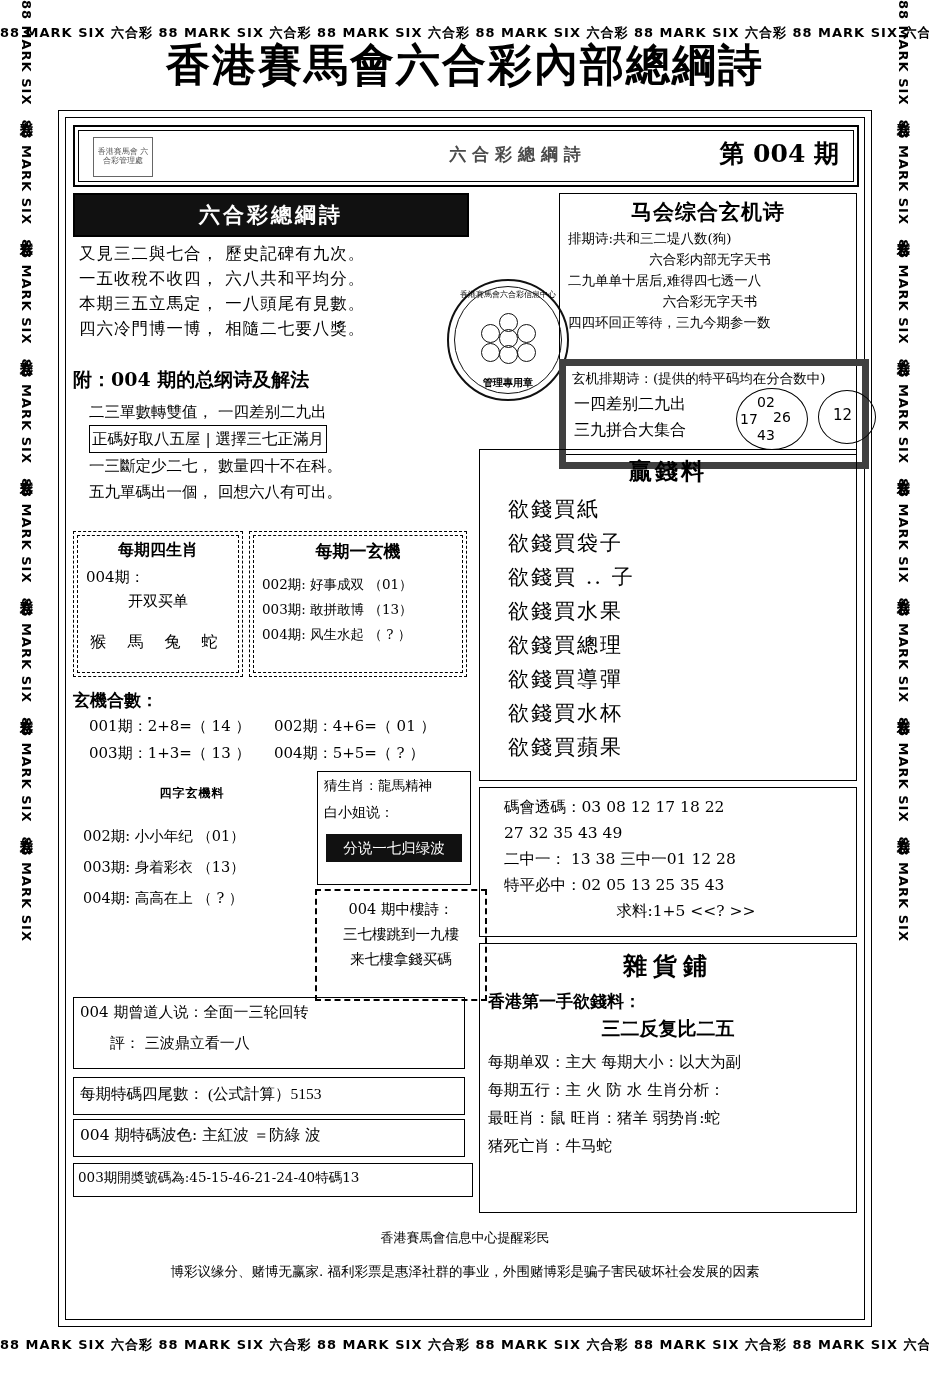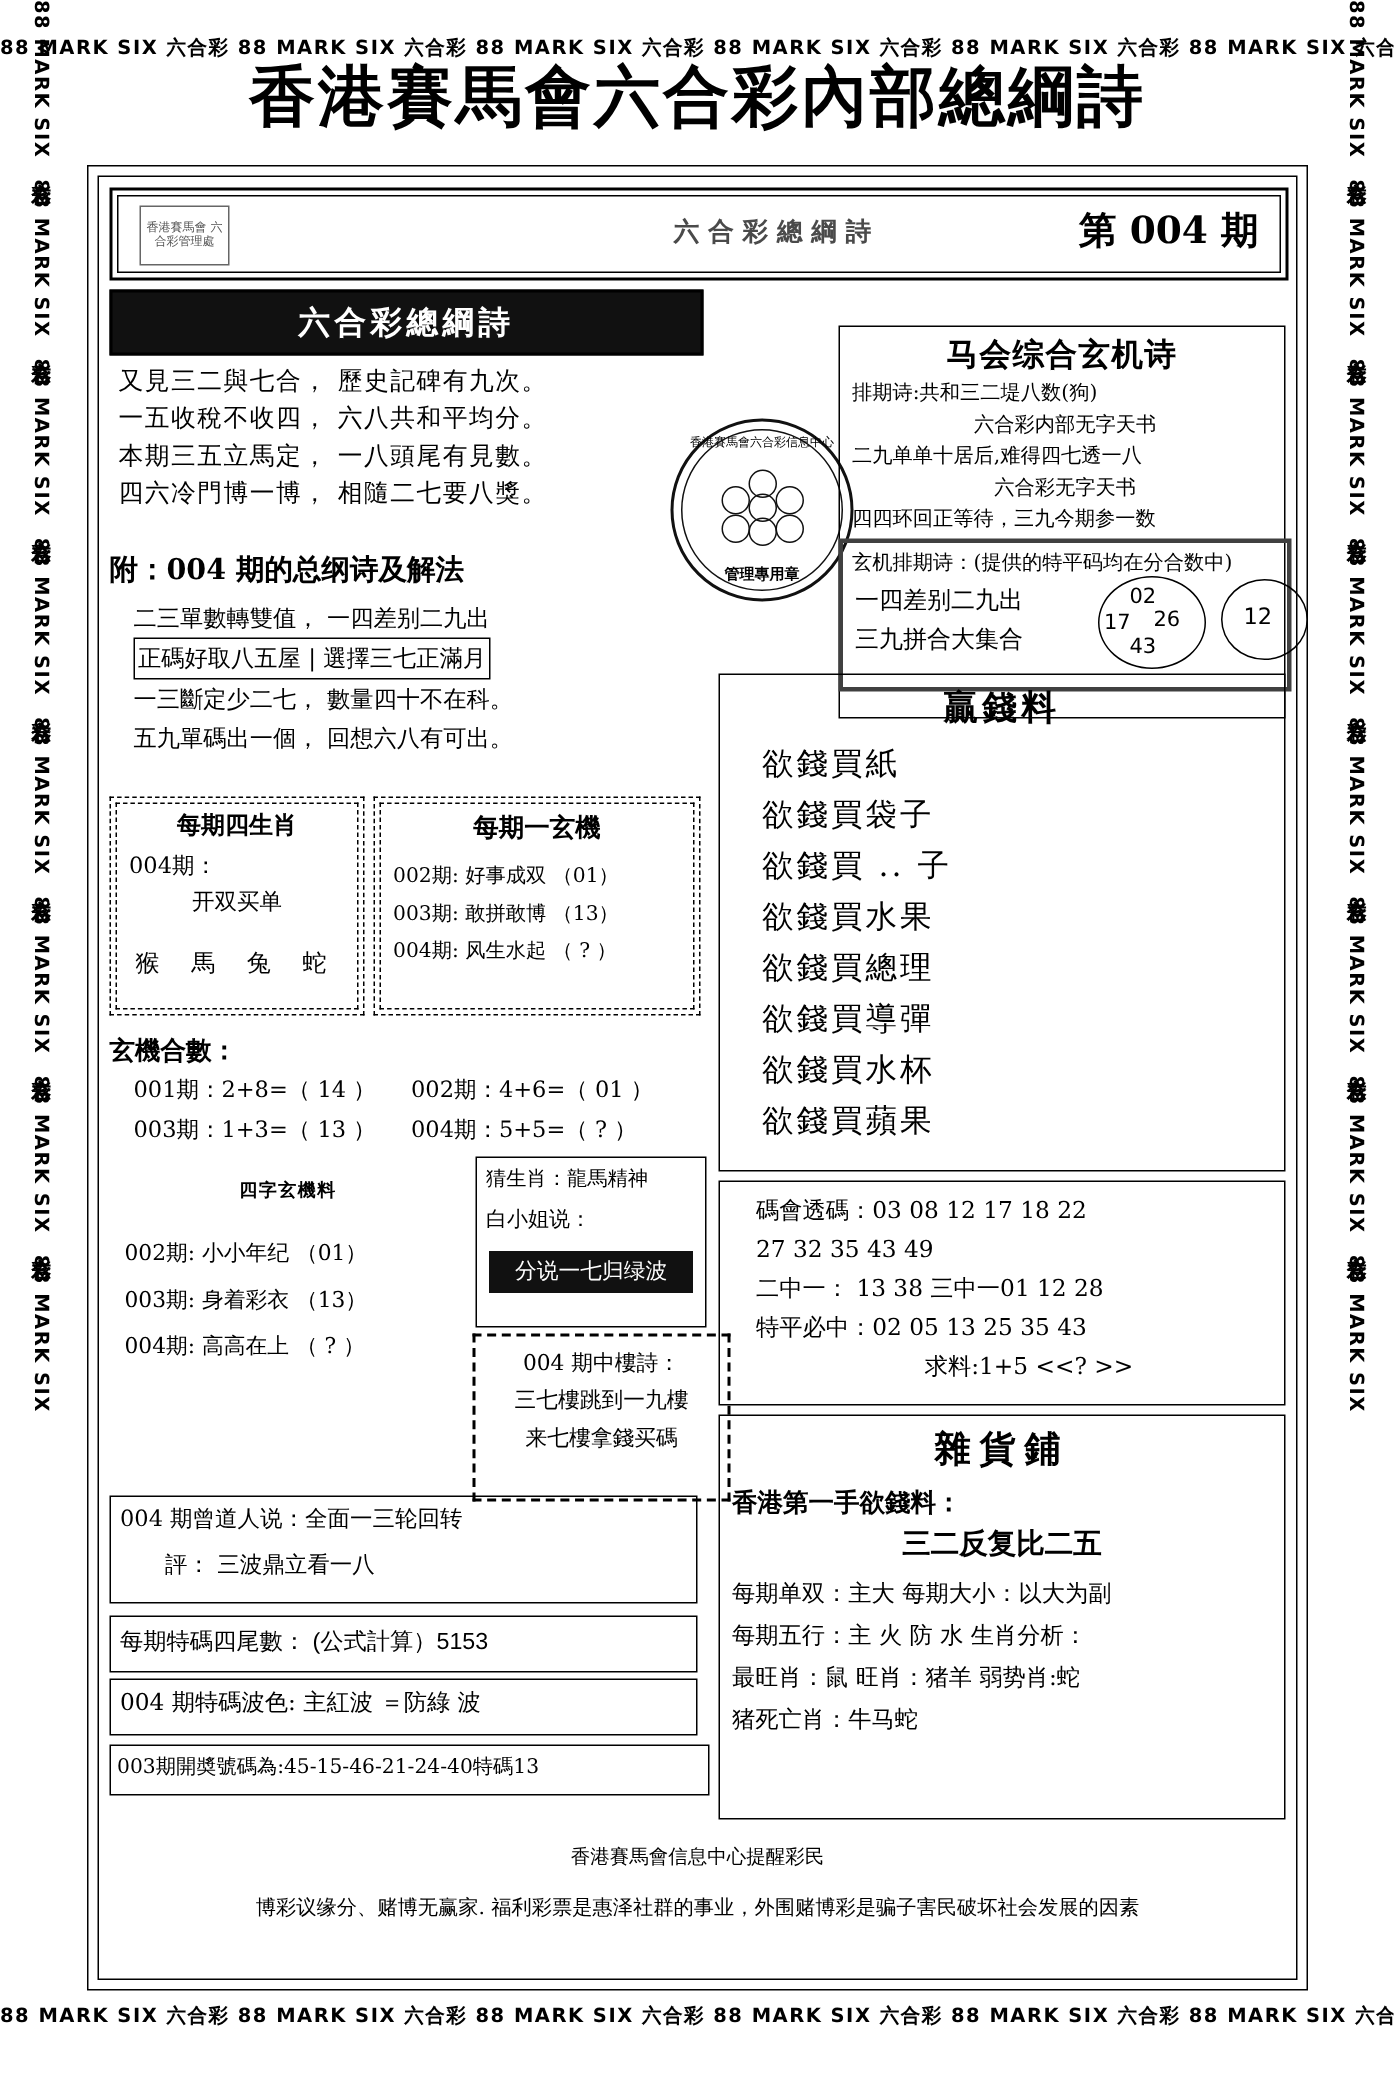--- a/index.html
+++ b/index.html
@@ -114,38 +114,37 @@
   .seal .dots{position:absolute;left:29px;top:32px;width:60px;height:50px;}
   .seal .dots i{
     position:absolute;width:17px;height:17px;border-radius:50%;
     border:1.6px solid #111;display:block;
   }
 
   
   .mh-box{
     position:absolute;left:500px;top:82px;width:296px;height:260px;
     border:1px solid #000;
-    margin-top:24px;
   }
   .mh-title{
     position:absolute;left:0;top:4px;width:296px;text-align:center;
     font-size:21px;font-weight:bold;
     font-family:"DejaVu Serif","Liberation Serif",serif;letter-spacing:1px;
   }
   .mh-lines{
     position:absolute;left:8px;top:34px;width:284px;
     font-size:13.5px;line-height:21px;
     font-family:"DejaVu Serif","Liberation Serif",serif;
   }
   .mh-lines .c{text-align:center;}
 
   
   .xj-box{
     position:absolute;left:500px;top:248px;width:296px;height:96px;
-    border:3px solid #404040;
+    border:7px solid #404040;
   }
   .xj-head{
     position:absolute;left:6px;top:4px;font-size:13.5px;
     font-family:"DejaVu Serif","Liberation Serif",serif;
   }
   .xj-l1{position:absolute;left:8px;top:28px;font-size:16px;font-family:"DejaVu Serif","Liberation Serif",serif;}
   .xj-l2{position:absolute;left:8px;top:54px;font-size:16px;font-family:"DejaVu Serif","Liberation Serif",serif;}
   .circle-a{
     position:absolute;left:170px;top:22px;width:70px;height:60px;
     border:1.5px solid #000;border-radius:50%;
@@ -256,21 +255,21 @@
     position:absolute;left:14px;top:886px;width:390px;height:70px;
     border:1px solid #000;
   }
   .zd-l1{position:absolute;left:6px;top:5px;font-size:15px;font-family:"DejaVu Serif","Liberation Serif",serif;}
   .zd-l2{position:absolute;left:36px;top:36px;font-size:15px;font-family:"DejaVu Serif","Liberation Serif",serif;}
 
   .tw-box{
     position:absolute;left:14px;top:966px;width:390px;height:36px;
     border:1px solid #000;
   }
-  .tw-l{position:absolute;left:6px;top:6px;width:378px;font-size:15.5px;font-family:Liberation Sans, sans-serif;}
+  .tw-l{position:absolute;left:6px;top:6px;width:378px;font-size:15.5px;font-family:Liberation Serif, serif;}
 
   .bs-box{
     position:absolute;left:14px;top:1008px;width:390px;height:36px;
     border:1px solid #000;
   }
   .bs-l{position:absolute;left:6px;top:5px;width:378px;font-size:15.5px;font-family:"DejaVu Serif","Liberation Serif",serif;}
 
   .kj-box{
     position:absolute;left:14px;top:1052px;width:398px;height:32px;
     border:1px solid #000;

